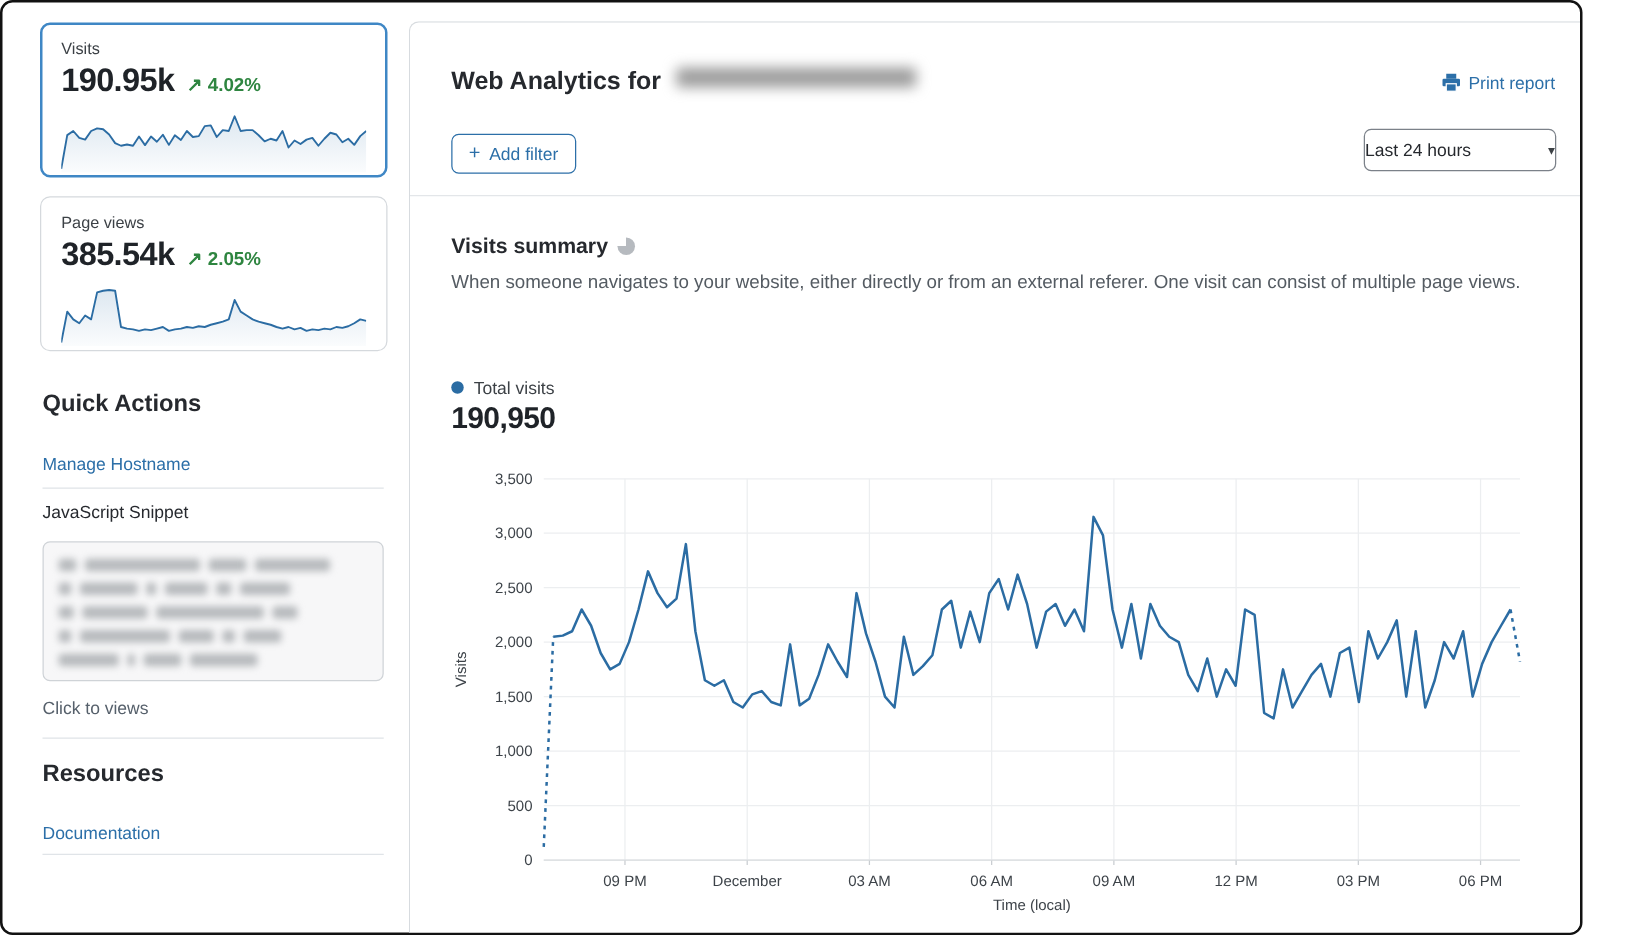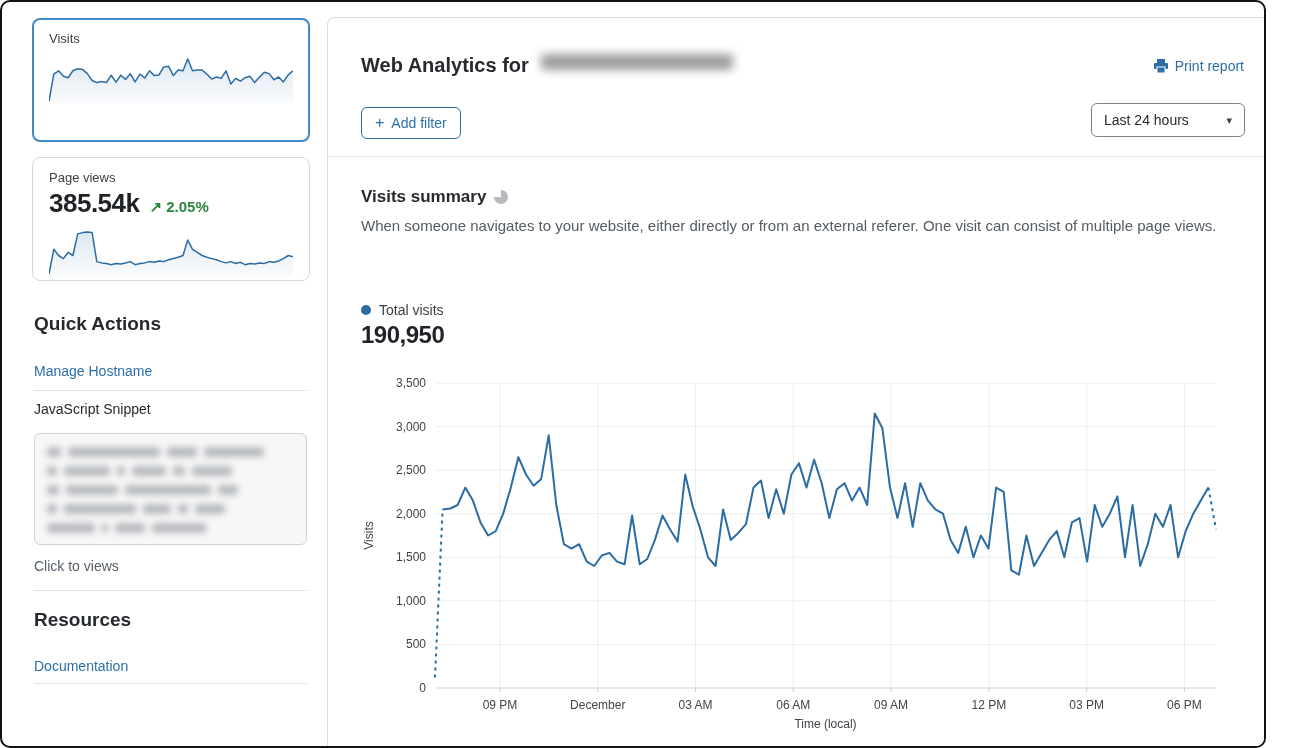--- a/index.html
+++ b/index.html
@@ -25,21 +25,21 @@
   .redrow { display:flex; gap:7px; margin-bottom:9px; }
   .redrow div { height:10px; background:#b7babd; border-radius:3px; }
 
   
   .panel { position:absolute; left:325px; top:15px; width:952px; height:733px; background:#fff; border:1px solid #d7dbdf; border-bottom:none; border-radius:8px 8px 0 0; }
   .panel-title { position:absolute; left:33px; top:36px; font-size:20px; font-weight:bold; color:#26292e; display:flex; }
   .redacted-domain { display:inline-block; width:192px; height:16px; margin-left:12px; background:#9d9d9d; border-radius:3px; filter:blur(5px); }
   .print-link { position:absolute; right:34px; top:40px; display:flex; align-items:flex-end; gap:6px; font-size:14px; color:#2c6fa8; cursor:pointer; }
   .add-filter { position:absolute; left:33px; top:89px; display:inline-flex; align-items:center; gap:7px; border:1px solid #2c6fa8; color:#2c6fa8; font-size:14px; background:#fff; border-radius:6px; padding:7px 13px; cursor:pointer; }
   .add-filter .plus { font-size:16px; line-height:1; }
-  .range-select { position:absolute; right:33px; top:85px; width:154px; height:34px; border:1px solid #7b8189; border-radius:6px; background:#fff; display:flex; align-items:center; justify-content:space-between; padding:0 12px; font-size:14px; color:#26292e; cursor:pointer; }
+  .range-select { position:absolute; right:33px; top:85px; width:154px; height:34px; border:1px solid #7b8189; border-radius:6px; background:#fff; display:flex; align-items:center; justify-content:space-between; padding:0 0; font-size:14px; color:#26292e; cursor:pointer; }
   .range-select .caret { font-size:11px; color:#3c4146; }
   .panel-div { position:absolute; left:0; top:138px; width:100%; height:1px; background:#e3e6e9; }
 
   .sum-title { position:absolute; left:33px; top:169px; font-size:17px; font-weight:bold; color:#26292e; display:flex; align-items:center; gap:8px; }
   .pie-icon { width:14px; height:14px; border-radius:50%; background:conic-gradient(#b6babf 0 270deg, rgba(0,0,0,0) 270deg); display:inline-block; }
   .sum-desc { position:absolute; left:33px; top:199px; width:880px; font-size:15px; color:#545b62; }
 
   .tabs { position:absolute; left:33px; top:237px; display:flex; gap:25px; }
   .tab { font-size:15px; color:#545b62; padding-bottom:7px; cursor:pointer; }
   .tab.active { color:#26292e; border-bottom:3px solid #3f87c5; }
@@ -52,20 +52,24 @@
   .tick { font-size:12px; fill:#3d4349; font-family:"Liberation Sans", sans-serif; }
   .axis-title { font-size:12px; fill:#3d4349; font-family:"Liberation Sans", sans-serif; }
 </style>
 </head>
 <body>
 
 <div class="frame">
 
   <div class="metric-card selected" style="top:16px;">
     <div class="metric-label">Visits</div>
+    <div class="metric-row">
+      <span class="metric-value">190.95k</span>
+      <span class="metric-delta"><span>↗</span> <span>4.02%</span></span>
+    </div>
     <svg class="spark" id="spark0" width="244" height="52" viewBox="0 0 244 52">
         <defs>
           <linearGradient id="sg0" x1="0" y1="0" x2="0" y2="1">
             <stop offset="0" stop-color="#2b6ca3" stop-opacity="0.16"></stop>
             <stop offset="1" stop-color="#2b6ca3" stop-opacity="0.02"></stop>
           </linearGradient>
         </defs>
         <polygon points="0,52 0.0,49.0 4.8,22.1 9.6,18.8 14.4,24.3 19.1,25.7 23.9,18.8 28.7,16.7 33.5,17.4 38.3,21.6 43.1,28.5 47.8,30.6 52.6,29.6 57.4,30.6 62.2,23.2 67.0,30.1 71.8,23.2 76.5,27.4 81.3,21.8 86.1,29.9 90.9,22.2 95.7,26.0 100.5,18.8 105.3,23.6 110.0,22.9 114.8,14.9 119.6,14.3 124.4,23.6 129.2,18.1 134.0,18.8 138.7,7.0 143.5,18.8 148.3,18.1 153.1,18.1 157.9,22.2 162.7,27.1 167.5,25.0 172.2,26.4 177.0,18.8 181.8,32.0 186.6,26.4 191.4,29.2 196.2,25.7 200.9,24.3 205.7,30.6 210.5,25.0 215.3,20.2 220.1,21.6 224.9,27.8 229.6,25.0 234.4,29.9 239.2,22.9 244.0,18.8 244,52" fill="url(#sg0)"></polygon>
         <polyline points="0.0,49.0 4.8,22.1 9.6,18.8 14.4,24.3 19.1,25.7 23.9,18.8 28.7,16.7 33.5,17.4 38.3,21.6 43.1,28.5 47.8,30.6 52.6,29.6 57.4,30.6 62.2,23.2 67.0,30.1 71.8,23.2 76.5,27.4 81.3,21.8 86.1,29.9 90.9,22.2 95.7,26.0 100.5,18.8 105.3,23.6 110.0,22.9 114.8,14.9 119.6,14.3 124.4,23.6 129.2,18.1 134.0,18.8 138.7,7.0 143.5,18.8 148.3,18.1 153.1,18.1 157.9,22.2 162.7,27.1 167.5,25.0 172.2,26.4 177.0,18.8 181.8,32.0 186.6,26.4 191.4,29.2 196.2,25.7 200.9,24.3 205.7,30.6 210.5,25.0 215.3,20.2 220.1,21.6 224.9,27.8 229.6,25.0 234.4,29.9 239.2,22.9 244.0,18.8" fill="none" stroke="#2b6ca3" stroke-width="1.5" stroke-linejoin="round"></polyline>
       </svg>

